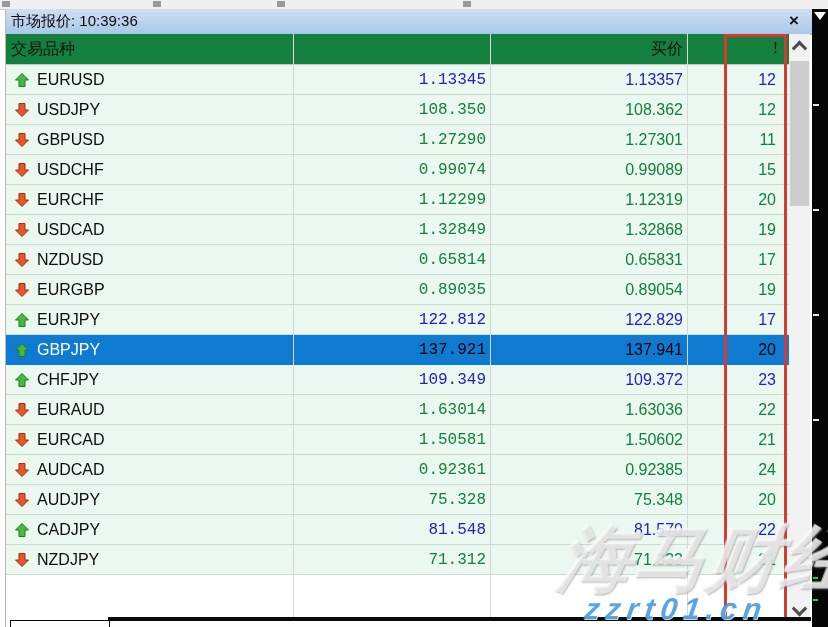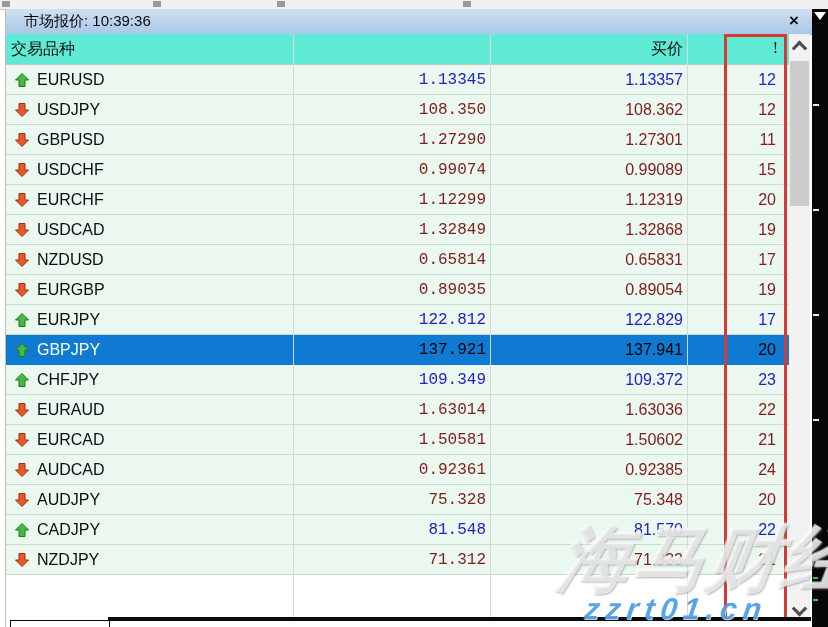--- a/index.html
+++ b/index.html
@@ -14,40 +14,40 @@
   .bp-tri{position:absolute;left:3px;top:3px;width:0;height:0;
     border-left:6px solid transparent;border-right:6px solid transparent;border-top:8px solid #fff;}
   .bp-dash{position:absolute;left:2px;width:6px;height:2px;background:#e8e8e8;}
   .bp-green{position:absolute;left:2px;width:5px;height:2px;background:#37c837;}
   
   .window{position:absolute;left:5px;top:9px;width:806px;height:618px;background:#fff;
     border-left:1px solid #b9b9b9;}
   .titlebar{position:absolute;left:0;top:0;width:100%;height:25px;
     background:linear-gradient(#cfdff2,#a9c8e8);border-bottom:1px solid #8fb0d0;
     display:flex;align-items:center;}
-  .titlebar .t{font-size:15px;color:#0a0a0a;padding-left:18px;}
+  .titlebar .t{font-size:15px;color:#0a0a0a;padding-left:5px;}
   .close-btn{position:absolute;right:8px;top:2px;width:20px;height:20px;display:flex;
     align-items:center;justify-content:center;font-size:17px;font-weight:bold;color:#111;cursor:default;}
   
   .table{position:absolute;left:0;top:25px;width:783px;bottom:0;background:#fff;}
-  .hdr{height:30px;background:#5eead4;border-bottom:1px solid #c6c6c6;position:relative;font-size:16px;color:#111;font-family:Liberation Serif, serif;}
+  .hdr{height:30px;background:#15803d;border-bottom:1px solid #c6c6c6;position:relative;font-size:16px;color:#111;font-family:Liberation Serif, serif;}
   .hdr .h-sym{position:absolute;left:5px;top:5px;}
   .hdr .h-sell{position:absolute;right:303px;top:11px;margin-top:35px;}
   .hdr .h-buy{position:absolute;right:106px;top:5px;}
   .hdr .h-spread{position:absolute;right:11px;top:5px;}
   .row{height:29px;border-bottom:1px solid #ccdacc;background:#eaf8ef;position:relative;
     font-size:16px;display:flex;align-items:center;padding-left:23px;}
   .row.sel{background:#0f7ad2;border-bottom-color:#0f7ad2;}
   .row .arr{position:absolute;left:8px;top:7px;width:16px;height:16px;}
   .row .sym{position:absolute;left:31px;color:#0d0d0d;}
   .row.sel .sym{color:#fff;}
   .row .sell{position:absolute;right:303px;font-family:Liberation Mono, monospace;}
   .row .buy{position:absolute;right:106px;}
   .row .spread{position:absolute;right:13px;}
-  .up-txt{color:#2122c0;} .down-txt{color:#7f1d1d;}
+  .up-txt{color:#2122c0;} .down-txt{color:#15803d;}
   .row.sel .sell,.row.sel .buy,.row.sel .spread{color:#000000;}
   
   .vline{position:absolute;top:34px;width:1px;height:584px;background:#d7d7d7;z-index:3;}
   
   .red-rect{position:absolute;left:724px;top:34px;width:57px;height:600px;
     border:3px solid #d63a34;z-index:4;}
   
   .scrollbar{position:absolute;left:789px;top:34px;width:21px;height:593px;background:#f2f2f2;z-index:5;}
   .sb-btn{position:absolute;left:0;width:21px;height:22px;background:#f2f2f2;
     display:flex;align-items:center;justify-content:center;}

